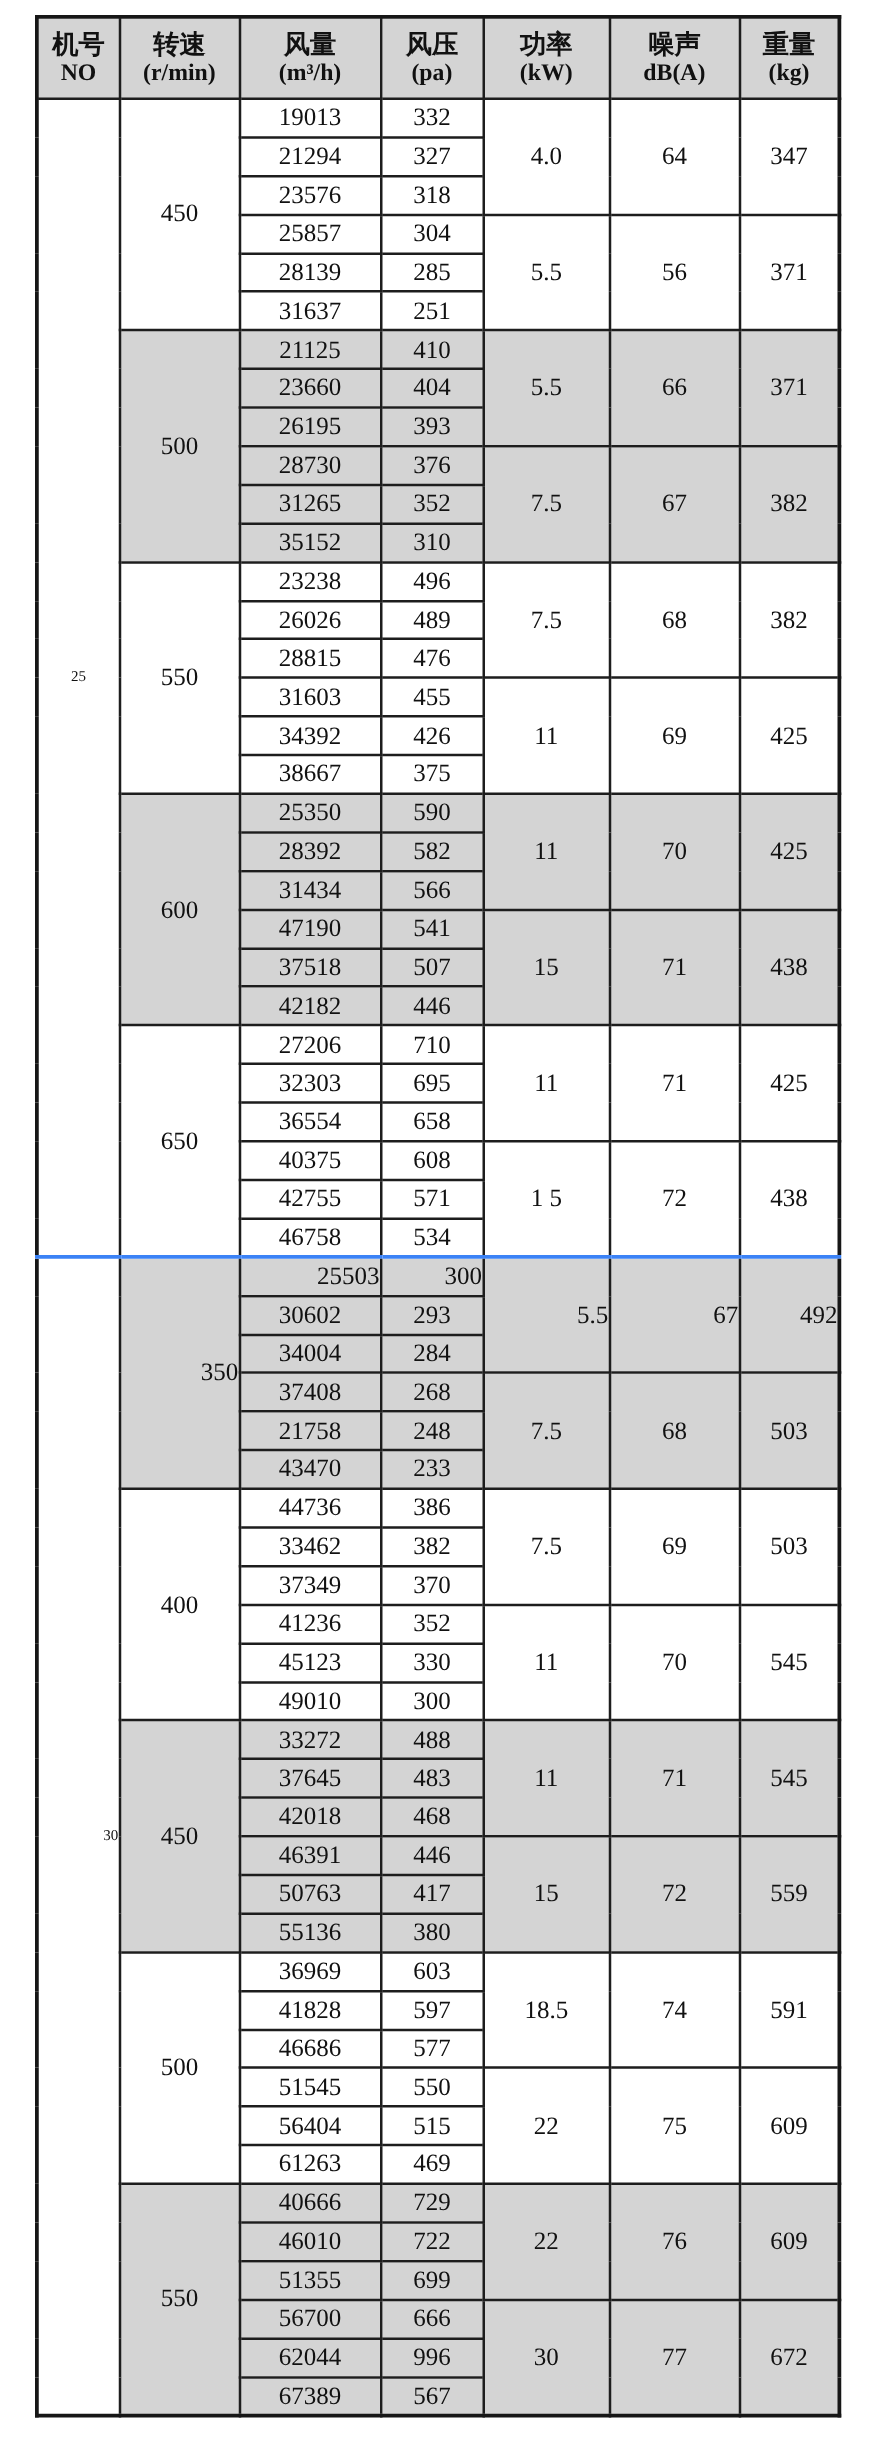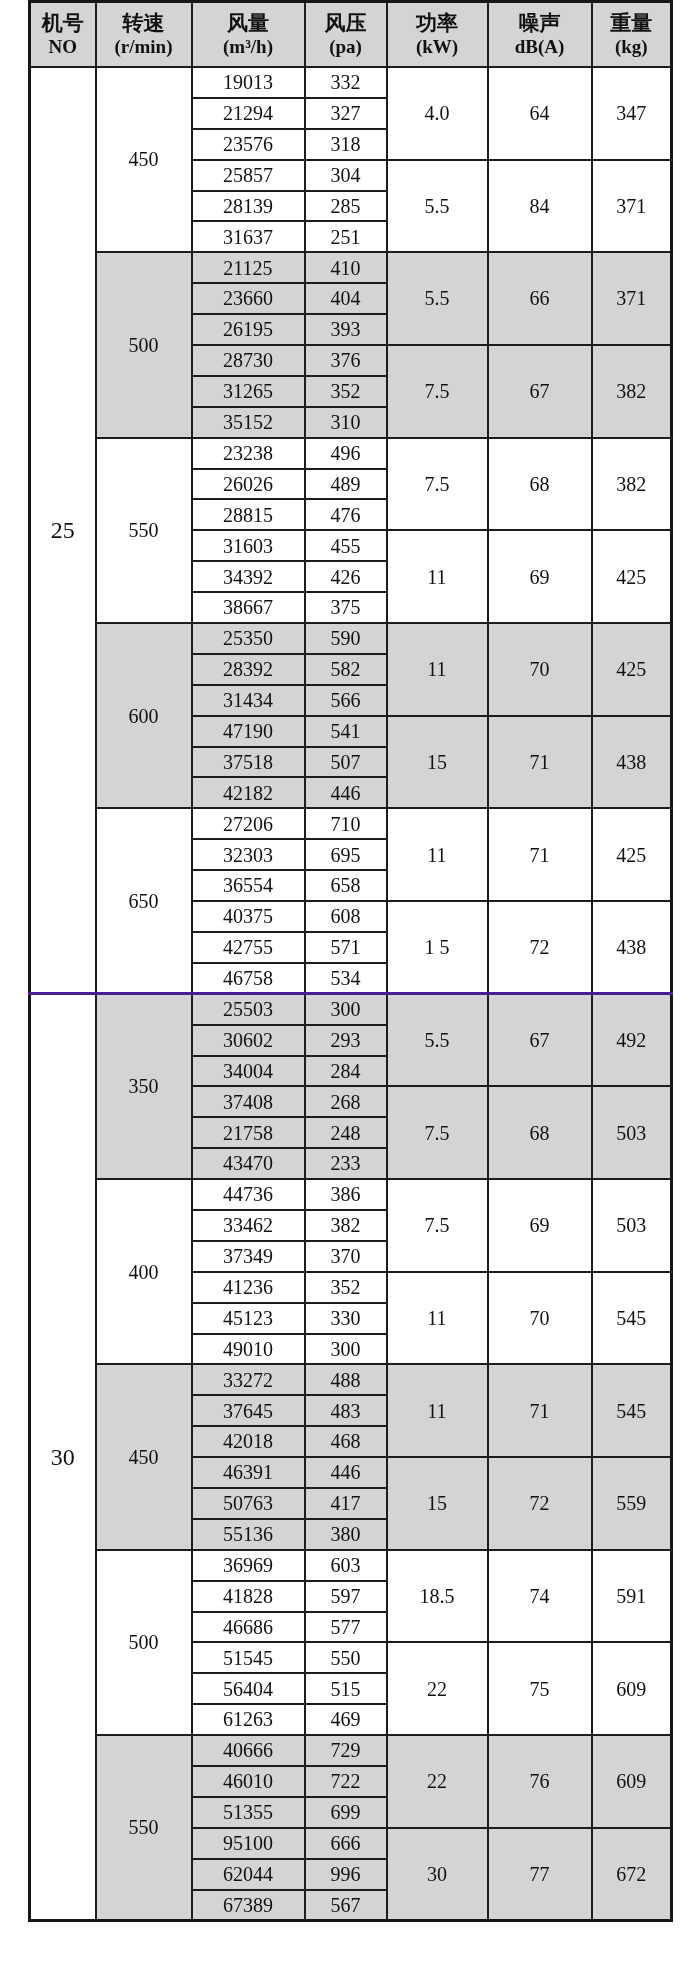--- a/index.html
+++ b/index.html
@@ -10,21 +10,21 @@
   body {
     width: 700px;
     height: 1962px;
     position: relative;
     font-family: "Liberation Serif", "DejaVu Serif", serif;
     color: #111;
   }
   .spec-table {
     position: absolute;
     left: 28px;
-    top: 0;
+    top: 12px;
     width: 642px;
     border-collapse: collapse;
     table-layout: fixed;
     border: 3px solid #161616;
   }
   .spec-table th, .spec-table td {
     border: 2px solid #1d1d1d;
     text-align: center;
     vertical-align: middle;
     padding: 0;
@@ -44,22 +44,22 @@
     font-weight: bold;
   }
   .spec-table td {
     font-size: 20px;
     background: #ffffff;
   }
   .spec-table tr {
     height: 30.9px;
   }
   td.shaded { background: #d4d4d4; }
-  td.no-cell { background: #ffffff; font-size: 24px; }
-  tr.machine-sep td { border-top: 3px solid #4c1d95; }
+  td.no-cell { background: #ffffff; font-size: 12px; }
+  tr.machine-sep td { border-top: 3px solid #3b82f6; text-align: right; }
 </style>
 </head>
 <body>
 
 <table class="spec-table">
   <colgroup>
     <col style="width:66px">
     <col style="width:96px">
     <col style="width:113px">
     <col style="width:82px">
@@ -93,21 +93,21 @@
         <td class="">327</td>
       </tr>
       <tr>
         <td class="">23576</td>
         <td class="">318</td>
       </tr>
       <tr>
         <td class="">25857</td>
         <td class="">304</td>
         <td rowspan="3" class="">5.5</td>
-        <td rowspan="3" class="">84</td>
+        <td rowspan="3" class="">56</td>
         <td rowspan="3" class="">371</td>
       </tr>
       <tr>
         <td class="">28139</td>
         <td class="">285</td>
       </tr>
       <tr>
         <td class="">31637</td>
         <td class="">251</td>
       </tr>
@@ -370,21 +370,21 @@
       </tr>
       <tr>
         <td class="shaded">46010</td>
         <td class="shaded">722</td>
       </tr>
       <tr>
         <td class="shaded">51355</td>
         <td class="shaded">699</td>
       </tr>
       <tr>
-        <td class="shaded">95100</td>
+        <td class="shaded">56700</td>
         <td class="shaded">666</td>
         <td rowspan="3" class="shaded">30</td>
         <td rowspan="3" class="shaded">77</td>
         <td rowspan="3" class="shaded">672</td>
       </tr>
       <tr>
         <td class="shaded">62044</td>
         <td class="shaded">996</td>
       </tr>
       <tr>

